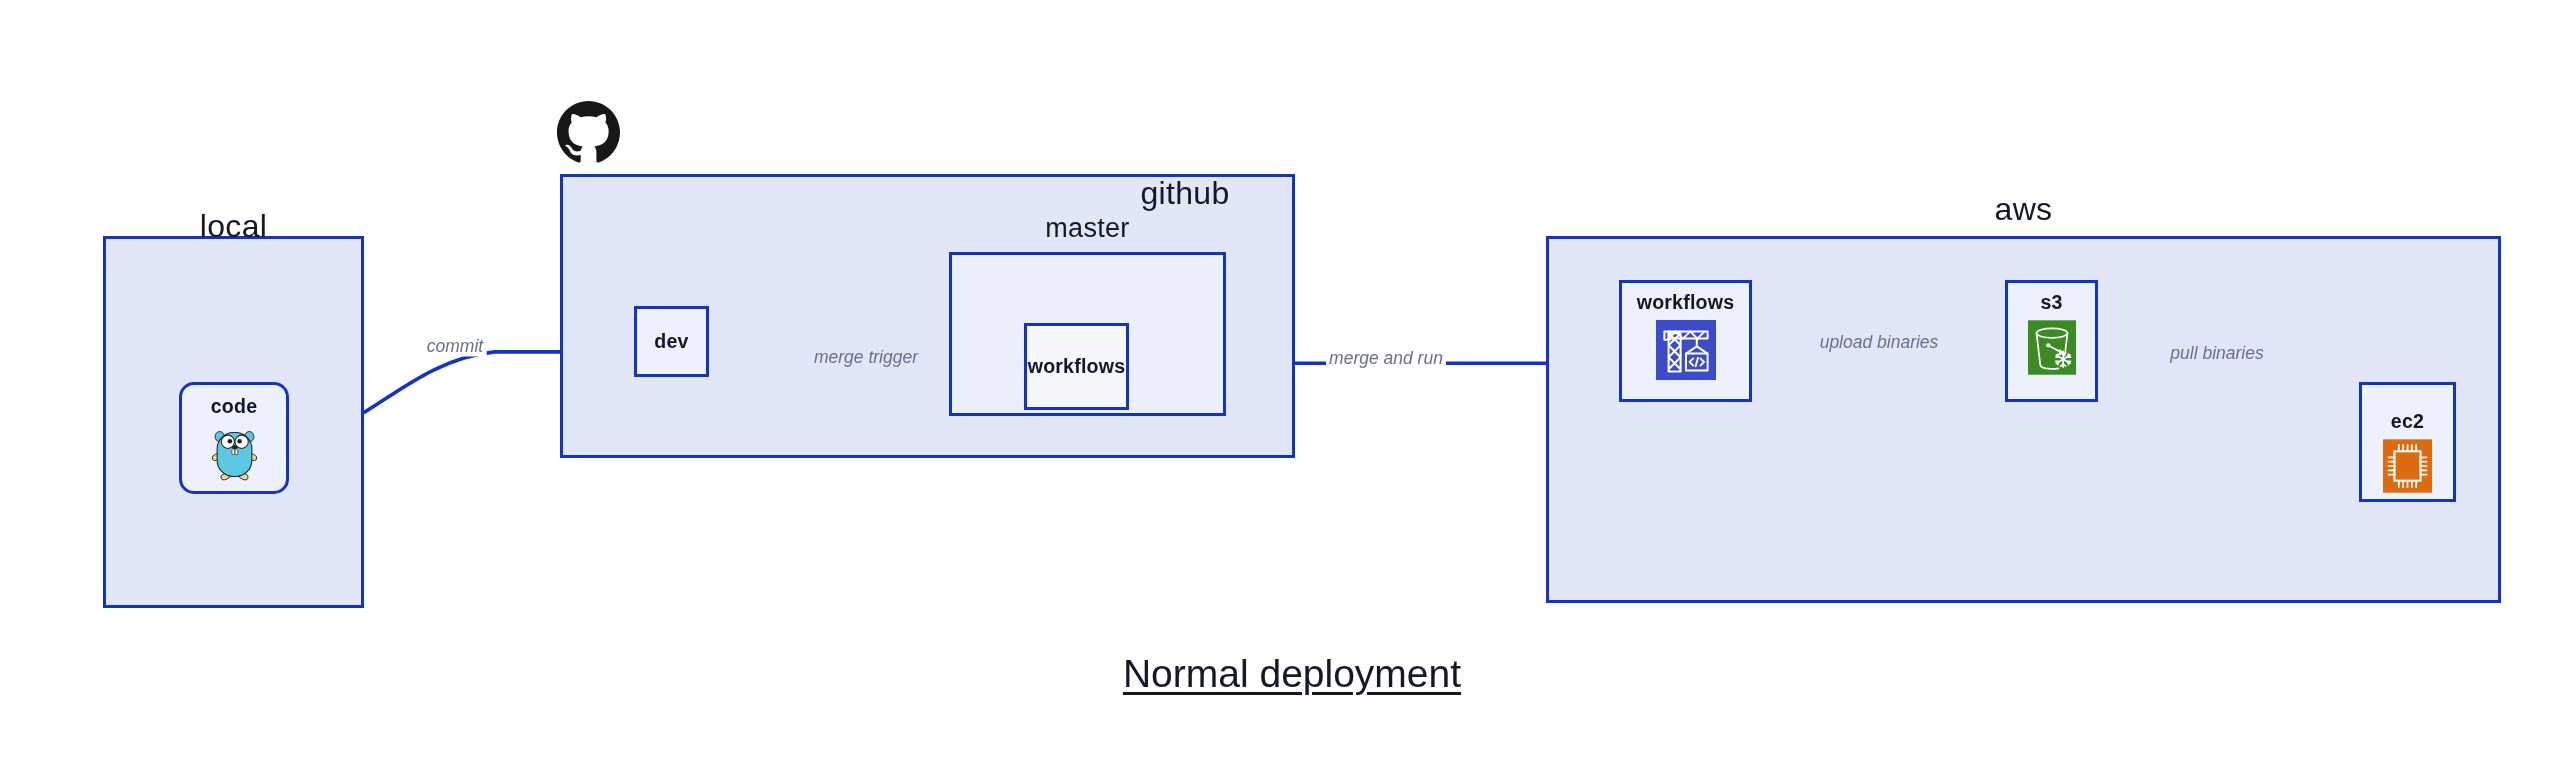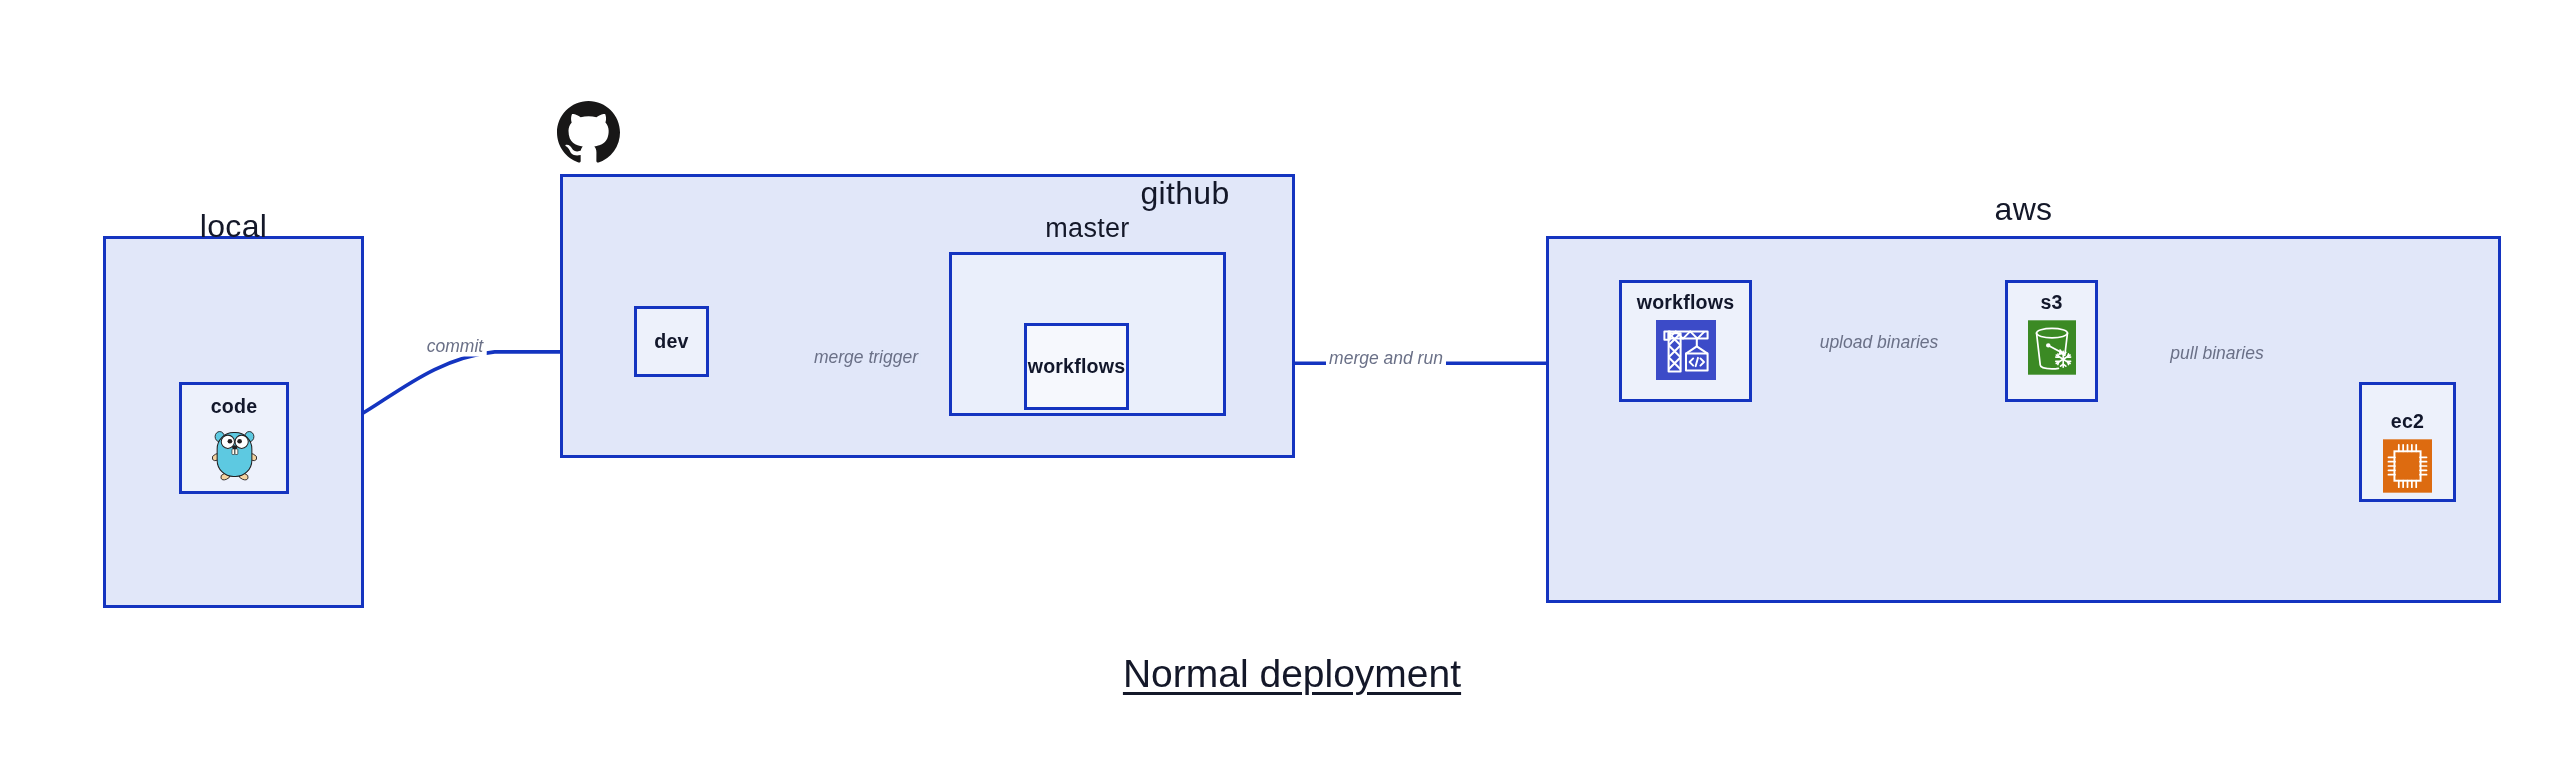--- a/index.html
+++ b/index.html
@@ -122,21 +122,21 @@
     </g>
 
     <g>
       <path d="M 4072 675 C 4200 672 4300 700 4400 760 C 4480 808 4530 840 4578 865" fill="none" stroke="#1434C0" stroke-width="7" marker-end="url(#arrowhead)"></path>
     </g>
   </svg>
 
   <div class="group-box" style="left:103px; top:236px; width:261px; height:372px;"></div>
   <div class="group-label" style="left:103px; top:208px; width:261px;">local</div>
 
-  <div class="node-box" style="left:179px; top:382px; width:110px; height:112px; padding-top:10.3px;">
+  <div class="node-box" style="left:179px; top:382px; width:110px; height:112px; padding-top:10.3px;border-radius:15px;">
     <span class="node-label">code</span>
     <span class="node-icon" style="margin-top:7.2px;">
       
       <svg width="49" height="57" viewBox="0 0 96 110" xmlns="http://www.w3.org/2000/svg">
 
         <ellipse cx="13" cy="62" rx="9" ry="6" fill="#F4D3A0" stroke="#231F20" stroke-width="1.6" transform="rotate(-25 13 62)"></ellipse>
         <ellipse cx="83" cy="62" rx="9" ry="6" fill="#F4D3A0" stroke="#231F20" stroke-width="1.6" transform="rotate(25 83 62)"></ellipse>
 
         <ellipse cx="30" cy="100" rx="9" ry="6" fill="#F4D3A0" stroke="#231F20" stroke-width="1.6" transform="rotate(-20 30 100)"></ellipse>
         <ellipse cx="66" cy="100" rx="9" ry="6" fill="#F4D3A0" stroke="#231F20" stroke-width="1.6" transform="rotate(20 66 100)"></ellipse>

